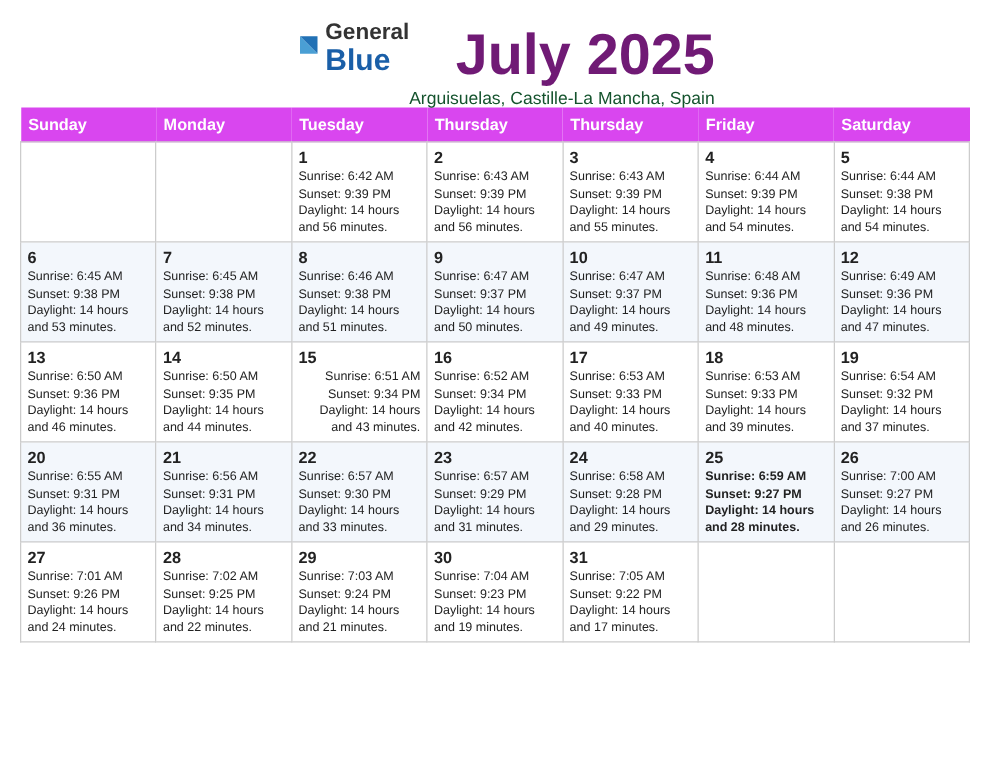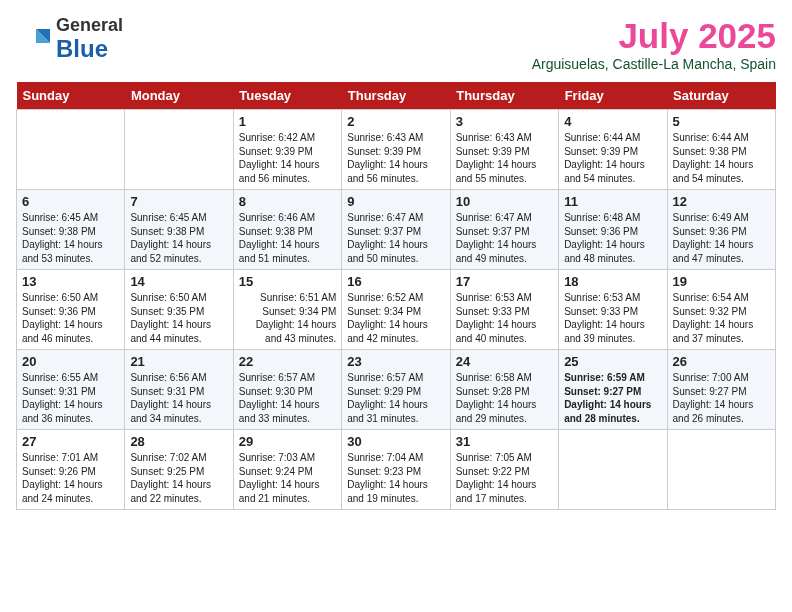--- a/index.html
+++ b/index.html
@@ -5,23 +5,22 @@
     * { box-sizing: border-box; margin: 0; padding: 0; }
     body {
       font-family: Arial, sans-serif;
       background: #fff;
       width: 792px;
       min-height: 612px;
       padding: 16px;
     }
     .header {
       display: flex;
-      justify-content: space-between;
+      justify-content: center;
       align-items: flex-start;
-      margin-bottom: 10px;
     }
     .logo {
       display: flex;
       align-items: center;
     }
     .logo-text {
       display: flex;
       flex-direction: column;
       line-height: 1.1;
     }
@@ -37,35 +36,35 @@
     }
     .logo-icon {
       width: 36px;
       height: 36px;
       margin-right: 4px;
     }
     .title-block {
       text-align: right;
     }
     .month-title {
-      font-size: 35px;
-      font-weight: bold;
-      color: #ec4899;
+      font-size: 46px;
+      font-weight: bold;
+      color: #701a75;
     }
     .location {
       font-size: 14px;
       color: #14532d;
     }
     table {
       width: 100%;
       border-collapse: collapse;
       table-layout: fixed;
     }
     th {
-      background-color: #b91c1c;
+      background-color: #d946ef;
       color: #fff;
       text-align: left;
       padding: 6px 6px;
       font-size: 13px;
       font-weight: bold;
     }
     td {
       border: 1px solid #ccc;
       vertical-align: top;
       padding: 4px 5px;

